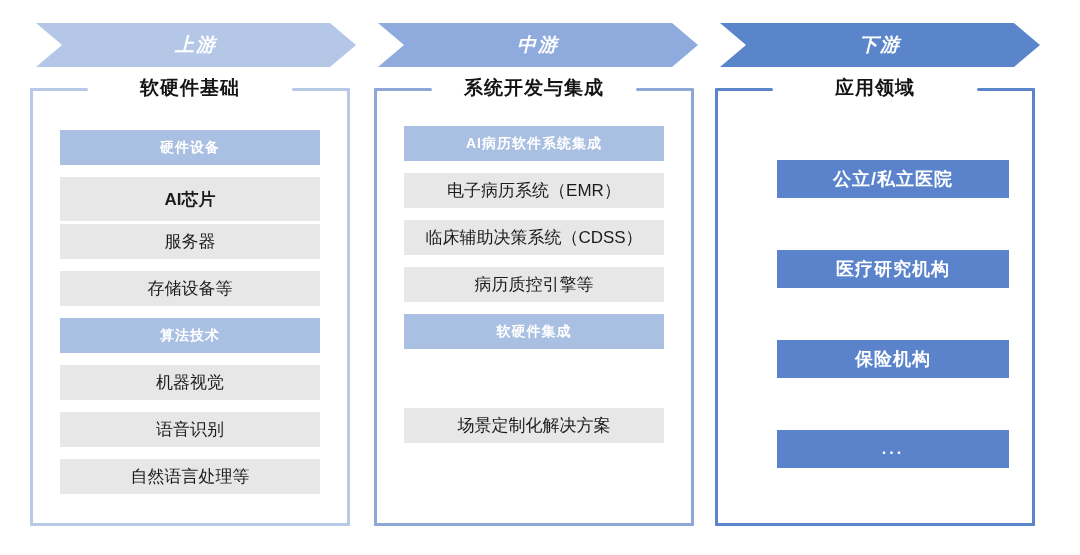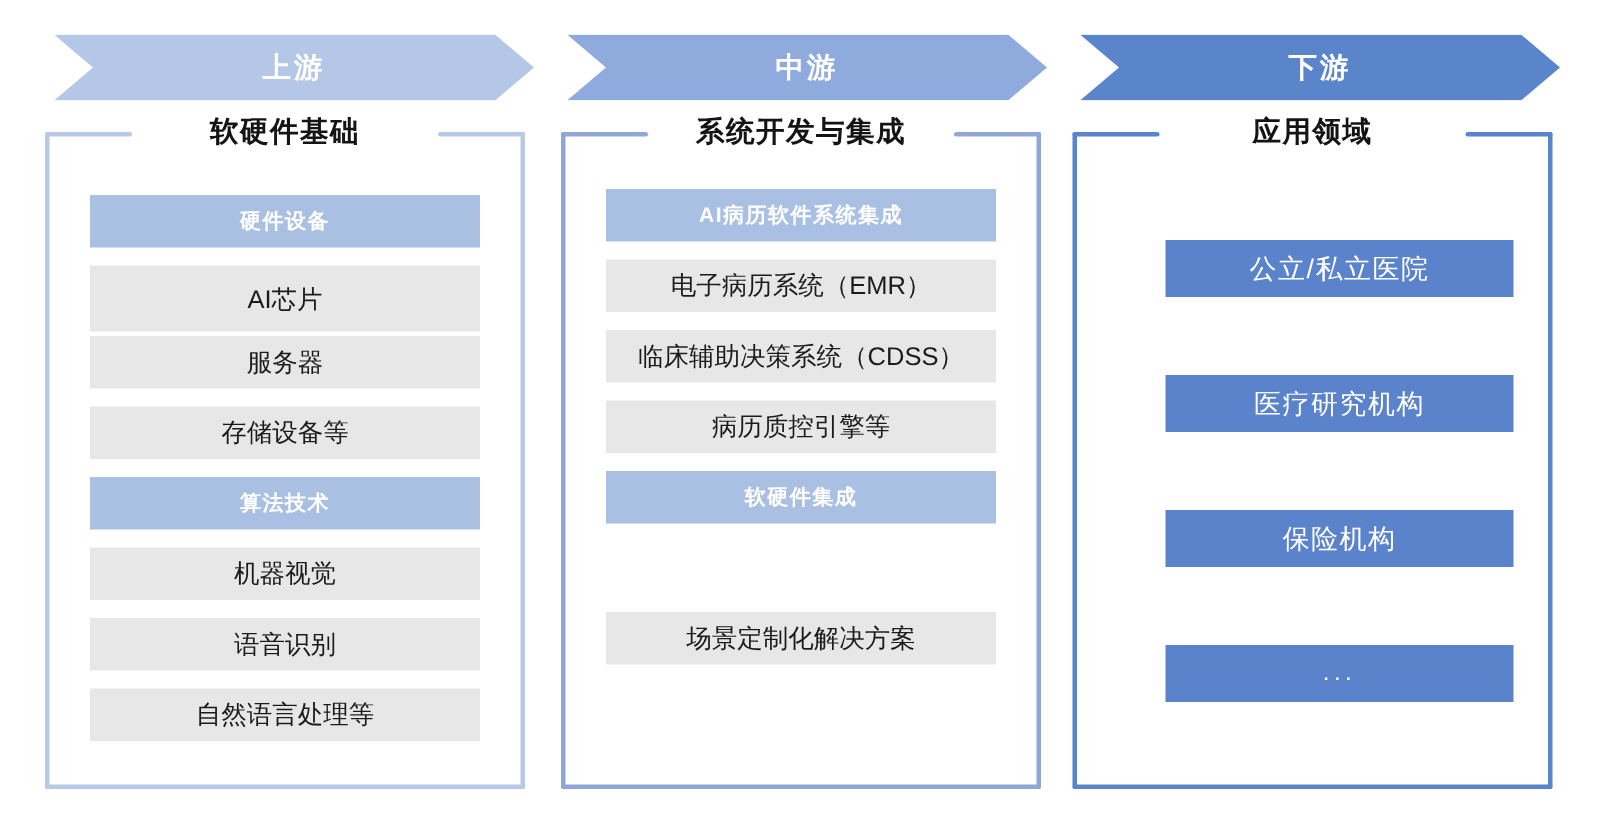--- a/index.html
+++ b/index.html
@@ -30,20 +30,21 @@
     top: 0;
     height: 44px;
     display: flex;
     align-items: center;
     justify-content: center;
     color: #ffffff;
     font-size: 19px;
     font-weight: 700;
     letter-spacing: 2px;
     clip-path: polygon(0 0, calc(100% - 26px) 0, 100% 50%, calc(100% - 26px) 100%, 0 100%, 26px 50%);
+    font-style: italic;
   }
   .banner-up    { left: 36px;  width: 320px; }
   .banner-mid   { left: 378px; width: 320px; }
   .banner-down  { left: 720px; width: 320px; }
 
   
   .columns {
     position: absolute;
     top: 88px;
     left: 0;
@@ -134,21 +135,21 @@
     background: #aac0e3;
     color: #ffffff;
     font-size: 14px;
     font-weight: 700;
     letter-spacing: 1px;
   }
   .cell-blue-dark {
     background: #5a83cc;
     color: #ffffff;
     font-size: 18px;
-    font-weight: 400;
+    font-weight: 700;
     letter-spacing: 1px;
     margin-left: 36px;
   }
   .cell-dots {
     letter-spacing: 3px;
     font-size: 16px;
   }
 </style>
 </head>
 <body>
@@ -173,21 +174,21 @@
         <div class="edge-top-right"></div>
       <div class="edge-left"></div>
         <div class="edge-right"></div>
         <div class="edge-bottom"></div>
     </div>
     <div class="col-title">软硬件基础</div>
     <div class="col-body">
         <div class="cell cell-blue-light" style="left: 30px; right: 30px; top: 42px; height: 35px;">
           <span>硬件设备</span>
         </div>
-        <div class="cell cell-grey" style="left: 30px; right: 30px; top: 89px; height: 44px;">
+        <div class="cell cell-grey" style="left: 30px; right: 30px; top: 89px; height: 44px; font-weight: bold;">
           <span>AI芯片</span>
         </div>
         <div class="cell cell-grey" style="left: 30px; right: 30px; top: 136px; height: 35px;">
           <span>服务器</span>
         </div>
         <div class="cell cell-grey" style="left: 30px; right: 30px; top: 183px; height: 35px;">
           <span>存储设备等</span>
         </div>
         <div class="cell cell-blue-light" style="left: 30px; right: 30px; top: 230px; height: 35px;">
           <span>算法技术</span>

